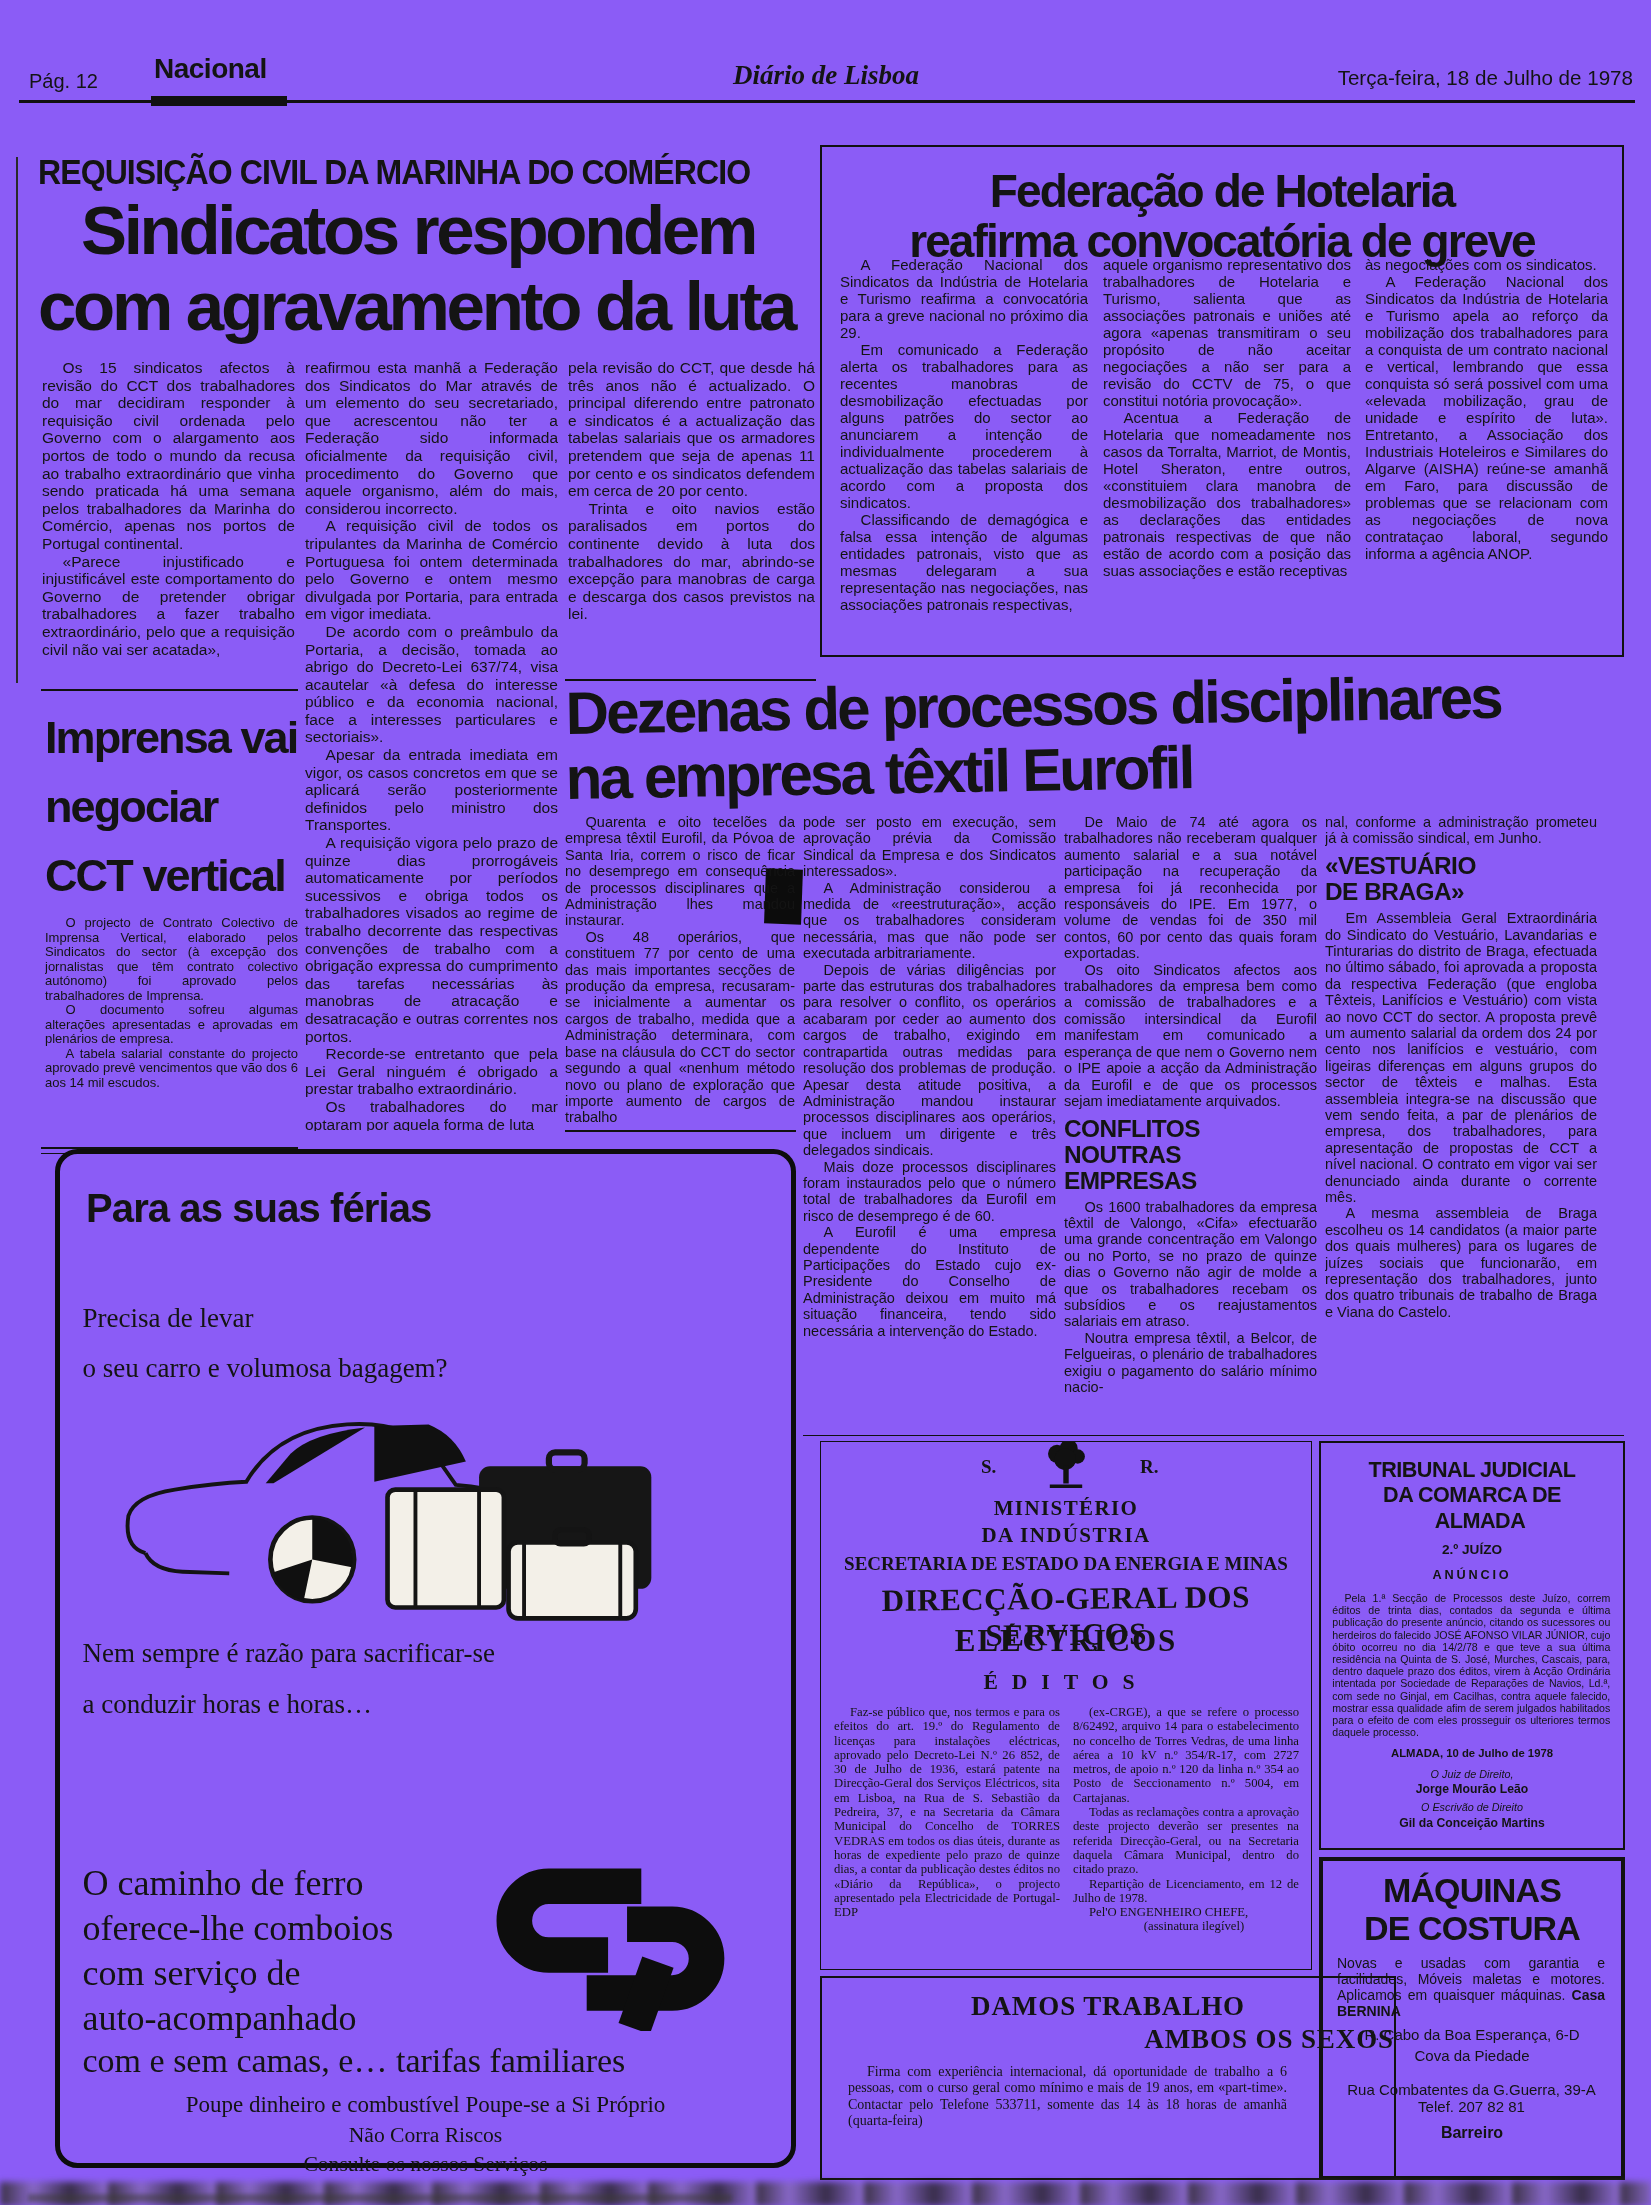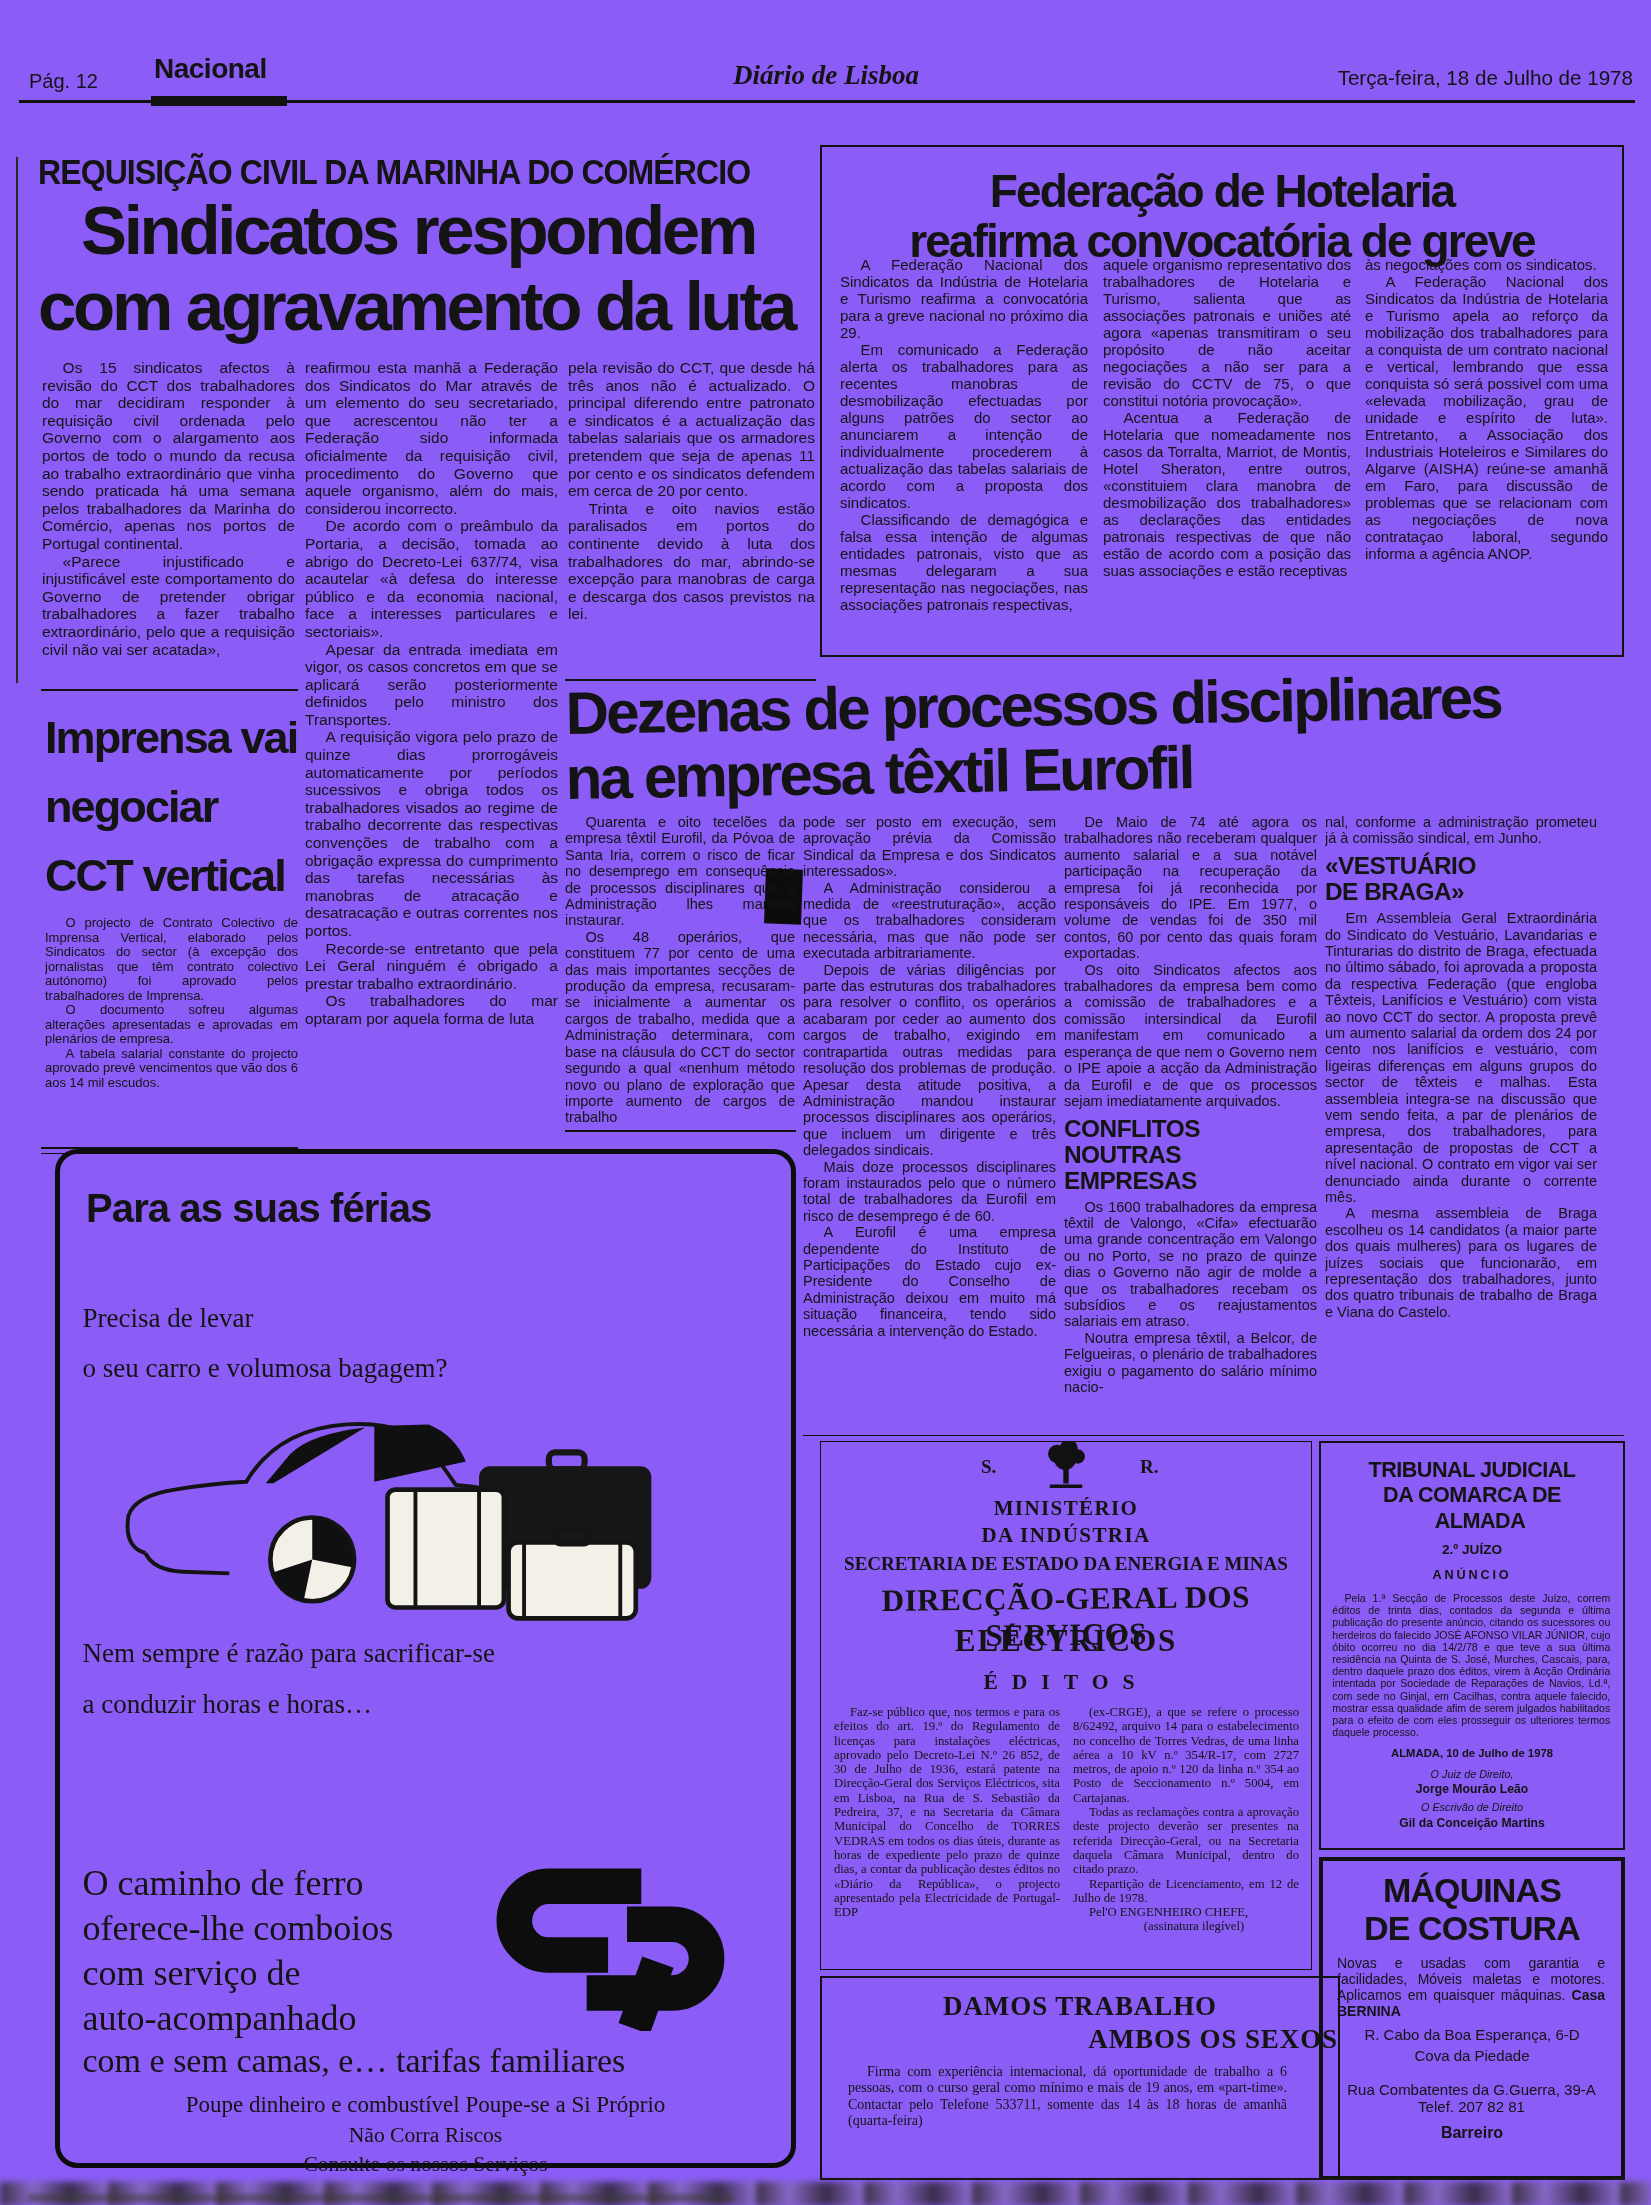--- a/index.html
+++ b/index.html
@@ -99,21 +99,21 @@
   
   .maq-box{left:1319px;top:1857px;width:306px;height:323px;border:4.7px solid #111;box-sizing:border-box;overflow:hidden;}
   .maq-t1{left:0;top:10.3px;width:100%;text-align:center;font-size:34px;font-weight:bold;letter-spacing:-0.9px;}
   .maq-t2{left:0;top:48px;width:100%;text-align:center;font-size:34px;font-weight:bold;letter-spacing:-0.9px;}
   .maq-body{left:14px;top:94px;width:268px;font-size:14px;line-height:16px;text-align:justify;}
   .maq-a1{left:0;top:165px;width:100%;text-align:center;font-size:15px;}
   .maq-a2{left:0;top:186px;width:100%;text-align:center;font-size:15px;}
   .maq-a3{left:19px;top:220px;width:259px;text-align:center;font-size:15px;}
   .maq-a4{left:0;top:263px;width:100%;text-align:center;font-size:16px;font-weight:bold;}
   
-  .dam-box{left:820px;top:1976px;width:520px;height:204px;border:2.3px solid #111;box-sizing:border-box;overflow:hidden;}
+  .dam-box{left:820px;top:1976px;width:576px;height:204px;border:2.3px solid #111;box-sizing:border-box;overflow:hidden;}
   .dam-t1{left:0;top:13px;width:100%;text-align:center;font-size:27px;font-weight:bold;font-family:"Liberation Serif",serif;letter-spacing:0.9px;}
   .dam-t2{left:0;top:46px;width:100%;text-align:right;font-size:27px;font-weight:bold;font-family:"Liberation Serif",serif;letter-spacing:0.9px;}
   .dam-body{left:26px;top:86px;width:439px;font-size:14px;line-height:16.4px;font-family:"Liberation Serif",serif;text-align:justify;}
   .dam-body p{text-indent:19px;}
   
   .left-rule{left:16px;top:157px;width:1.9px;height:526px;background:#2a2a2a;}
   .smudge{left:0px;top:2182px;width:1652px;height:23.5px;background:repeating-linear-gradient(90deg,rgba(45,42,38,.85) 0px,rgba(130,125,115,.35) 33px,rgba(35,33,30,.8) 70px,rgba(150,145,132,.3) 108px);filter:blur(3.3px);}
   .smudge2{left:28px;top:2194px;width:704px;height:7.5px;background:rgba(60,58,52,.5);filter:blur(1.9px);}
 </style>
 </head>
@@ -131,20 +131,21 @@
 
   <div class="abs kicker">REQUISIÇÃO CIVIL DA MARINHA DO COMÉRCIO</div>
   <div class="abs headline1">Sindicatos respondem</div>
   <div class="abs headline2">com agravamento da luta</div>
   <div class="abs bodycol m-col1">
     <p>Os 15 sindicatos afectos à revisão do CCT dos trabalhadores do mar decidiram responder à requisição civil ordenada pelo Governo com o alargamento aos portos de todo o mundo da recusa ao trabalho extraordinário que vinha sendo praticada há uma semana pelos trabalhadores da Marinha do Comércio, apenas nos portos de Portugal continental.</p>
     <p>«Parece injustificado e injustificável este comportamento do Governo de pretender obrigar trabalhadores a fazer trabalho extraordinário, pelo que a requisição civil não vai ser acatada»,</p>
   </div>
   <div class="abs bodycol m-col2">
     <p class="cont">reafirmou esta manhã a Federação dos Sindicatos do Mar através de um elemento do seu secretariado, que acrescentou não ter a Federação sido informada oficialmente da requisição civil, procedimento do Governo que aquele organismo, além do mais, considerou incorrecto.</p>
+    <p>A requisição civil de todos os tripulantes da Marinha de Comércio Portuguesa foi ontem determinada pelo Governo e ontem mesmo divulgada por Portaria, para entrada em vigor imediata.</p>
     <p>De acordo com o preâmbulo da Portaria, a decisão, tomada ao abrigo do Decreto-Lei 637/74, visa acautelar «à defesa do interesse público e da economia nacional, face a interesses particulares e sectoriais».</p>
     <p>Apesar da entrada imediata em vigor, os casos concretos em que se aplicará serão posteriormente definidos pelo ministro dos Transportes.</p>
     <p>A requisição vigora pelo prazo de quinze dias prorrogáveis automaticamente por períodos sucessivos e obriga todos os trabalhadores visados ao regime de trabalho decorrente das respectivas convenções de trabalho com a obrigação expressa do cumprimento das tarefas necessárias às manobras de atracação e desatracação e outras correntes nos portos.</p>
     <p>Recorde-se entretanto que pela Lei Geral ninguém é obrigado a prestar trabalho extraordinário.</p>
     <p>Os trabalhadores do mar optaram por aquela forma de luta</p>
   </div>
   <div class="abs bodycol m-col3">
     <p class="cont">pela revisão do CCT, que desde há três anos não é actualizado. O principal diferendo entre patronato e sindicatos é a actualização das tabelas salariais que os armadores pretendem que seja de apenas 11 por cento e os sindicatos defendem em cerca de 20 por cento.</p>
     <p>Trinta e oito navios estão paralisados em portos do continente devido à luta dos trabalhadores do mar, abrindo-se excepção para manobras de carga e descarga dos casos previstos na lei.</p>
   </div>

